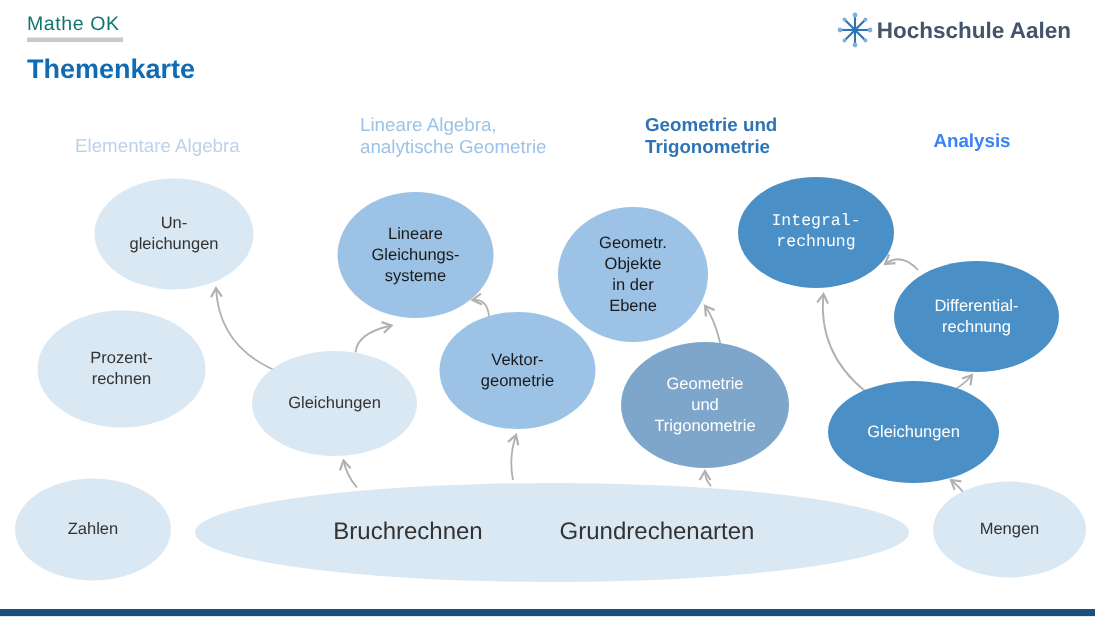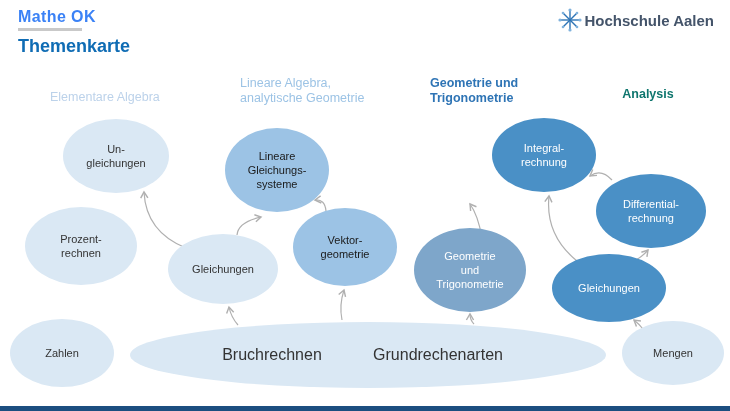--- a/index.html
+++ b/index.html
@@ -3,21 +3,21 @@
 <meta charset="utf-8">
 <style>
   * { margin: 0; padding: 0; box-sizing: border-box; }
   html, body { background: #fff; }
   body { font-family: "Liberation Sans", sans-serif; }
   .canvas {
     position: relative; width: 730px; height: 411px;
     background: #fff; overflow: hidden;
   }
   .logo { position: absolute; left: 18px; top: 8px; }
-  .logo-title { font-size: 16px; color: #3b82f6; letter-spacing: 0.4px; font-weight: bold; }
+  .logo-title { font-size: 13px; color: #0f766e; letter-spacing: 0.4px; }
   .logo-tagline { margin-top: 2px; width: 64px; height: 3px; background: #c9c9c9; }
   .brand { position: absolute; right: 16px; top: 8px; display: flex; align-items: center; gap: 3px; text-align: right; }
   .brand-name { font-size: 15px; font-weight: bold; color: var(--brand, #44546a); }
   .page-title { position: absolute; left: 18px; top: 36px; font-size: 18px; font-weight: bold; color: var(--title, #0f6cb4); }
   .category { position: absolute; font-size: 12.5px; line-height: 15px; }
   .category.bold { font-weight: bold; }
   #edges-svg { position: absolute; left: 0; top: 0; width: 730px; height: 411px; }
   .edge { fill: none; stroke: var(--arrow, #b0b0b0); stroke-width: 1.2px; }
   .edge-head { fill: none; stroke: var(--arrow, #b0b0b0); stroke-width: 1.2px; }
   .node {
@@ -93,21 +93,21 @@
       <div>Elementare Algebra</div>
     </div>
     <div class="category" style="left: 240px; top: 76px; width: 170px; color: rgb(156, 195, 229); text-align: left;">
       <div>Lineare Algebra,</div>
       <div>analytische Geometrie</div>
     </div>
     <div class="category bold" style="left: 430px; top: 76px; width: 135px; color: rgb(46, 116, 181); text-align: left;">
       <div>Geometrie und</div>
       <div>Trigonometrie</div>
     </div>
-    <div class="category bold" style="left: 598px; top: 87px; width: 100px; color: #0f766e; text-align: center;">
+    <div class="category bold" style="left: 598px; top: 87px; width: 100px; color: #3b82f6; text-align: center;">
       <div>Analysis</div>
     </div>
     <div class="node light" style="left: 63px; top: 119px; width: 106px; height: 74px;">
       <div>
         <div>Un-</div>
         <div>gleichungen</div>
       </div>
     </div>
     <div class="node light" style="left: 25px; top: 207px; width: 112px; height: 78px;">
       <div>
@@ -131,28 +131,36 @@
         <div>Gleichungs-</div>
         <div>systeme</div>
       </div>
     </div>
     <div class="node medium" style="left: 293px; top: 208px; width: 104px; height: 78px;">
       <div>
         <div>Vektor-</div>
         <div>geometrie</div>
       </div>
     </div>
+    <div class="node medium" style="left: 372px; top: 138px; width: 100px; height: 90px;">
+      <div>
+        <div>Geometr.</div>
+        <div>Objekte</div>
+        <div>in der</div>
+        <div>Ebene</div>
+      </div>
+    </div>
     <div class="node steel" style="left: 414px; top: 228px; width: 112px; height: 84px;">
       <div>
         <div>Geometrie</div>
         <div>und</div>
         <div>Trigonometrie</div>
       </div>
     </div>
-    <div class="node dark" style="left: 492px; top: 118px; width: 104px; height: 74px;">
+    <div class="node dark" style="left: 492px; top: 118px; width: 104px; height: 74px; font-family: Liberation Mono, monospace;">
       <div>
         <div>Integral-</div>
         <div>rechnung</div>
       </div>
     </div>
     <div class="node dark" style="left: 596px; top: 174px; width: 110px; height: 74px;">
       <div>
         <div>Differential-</div>
         <div>rechnung</div>
       </div>

